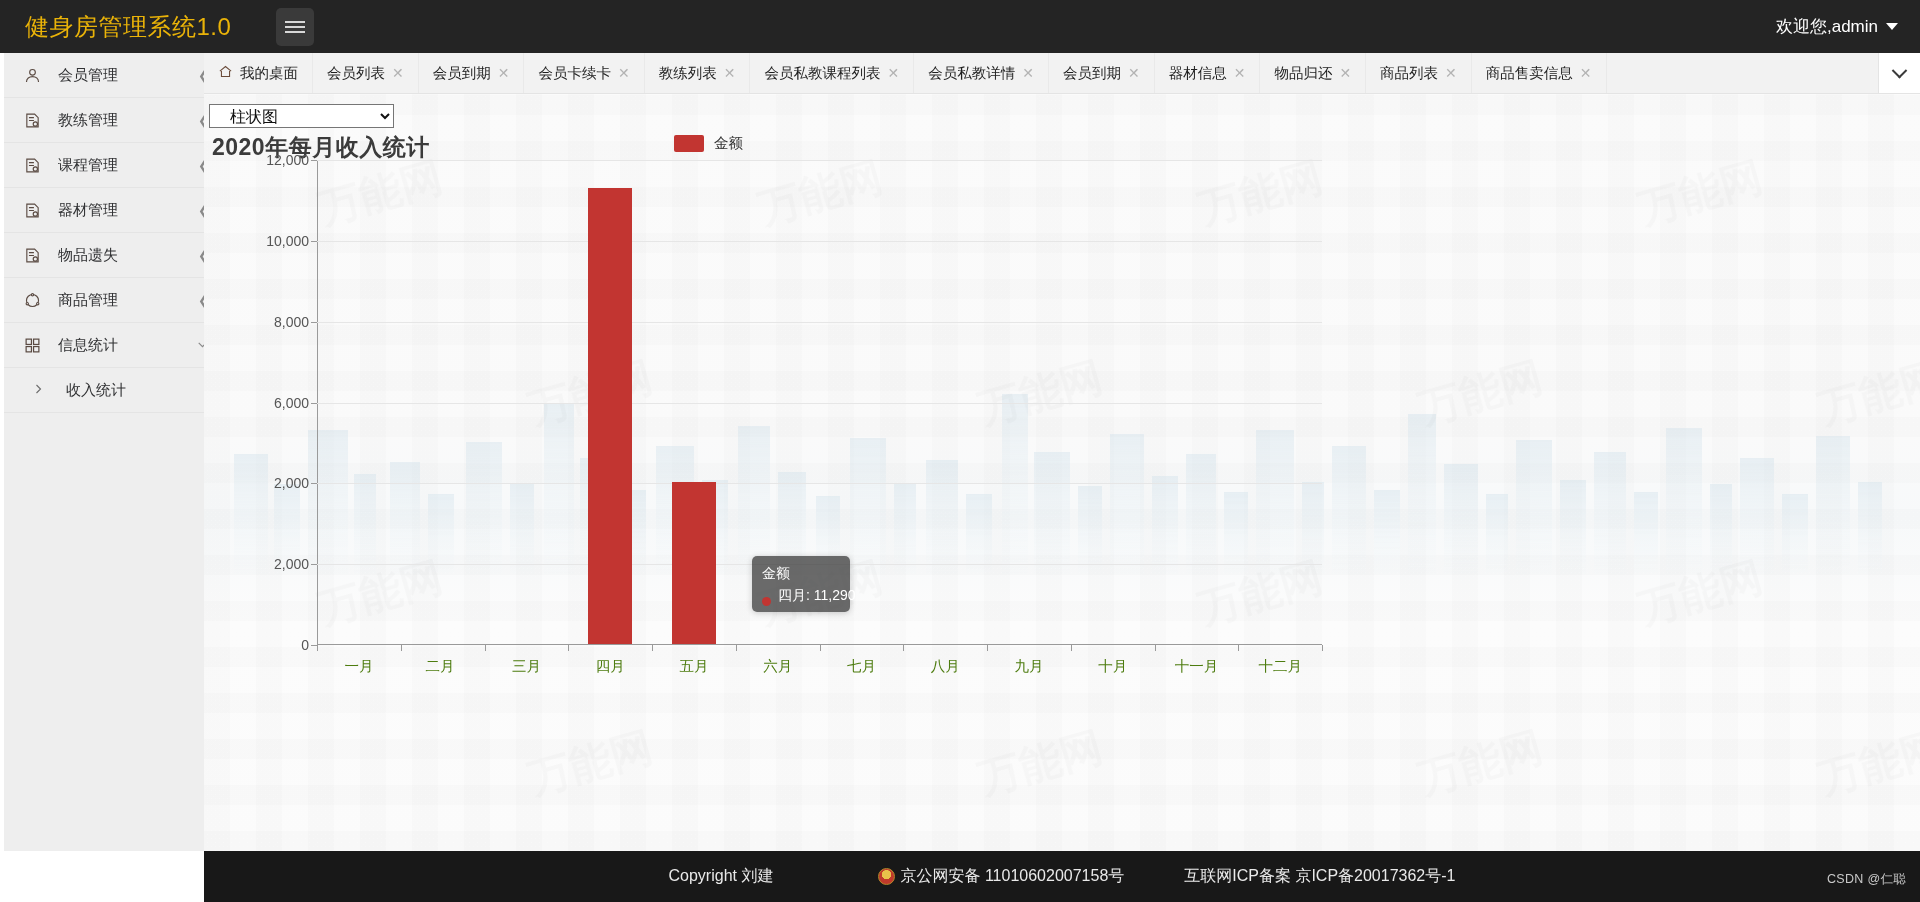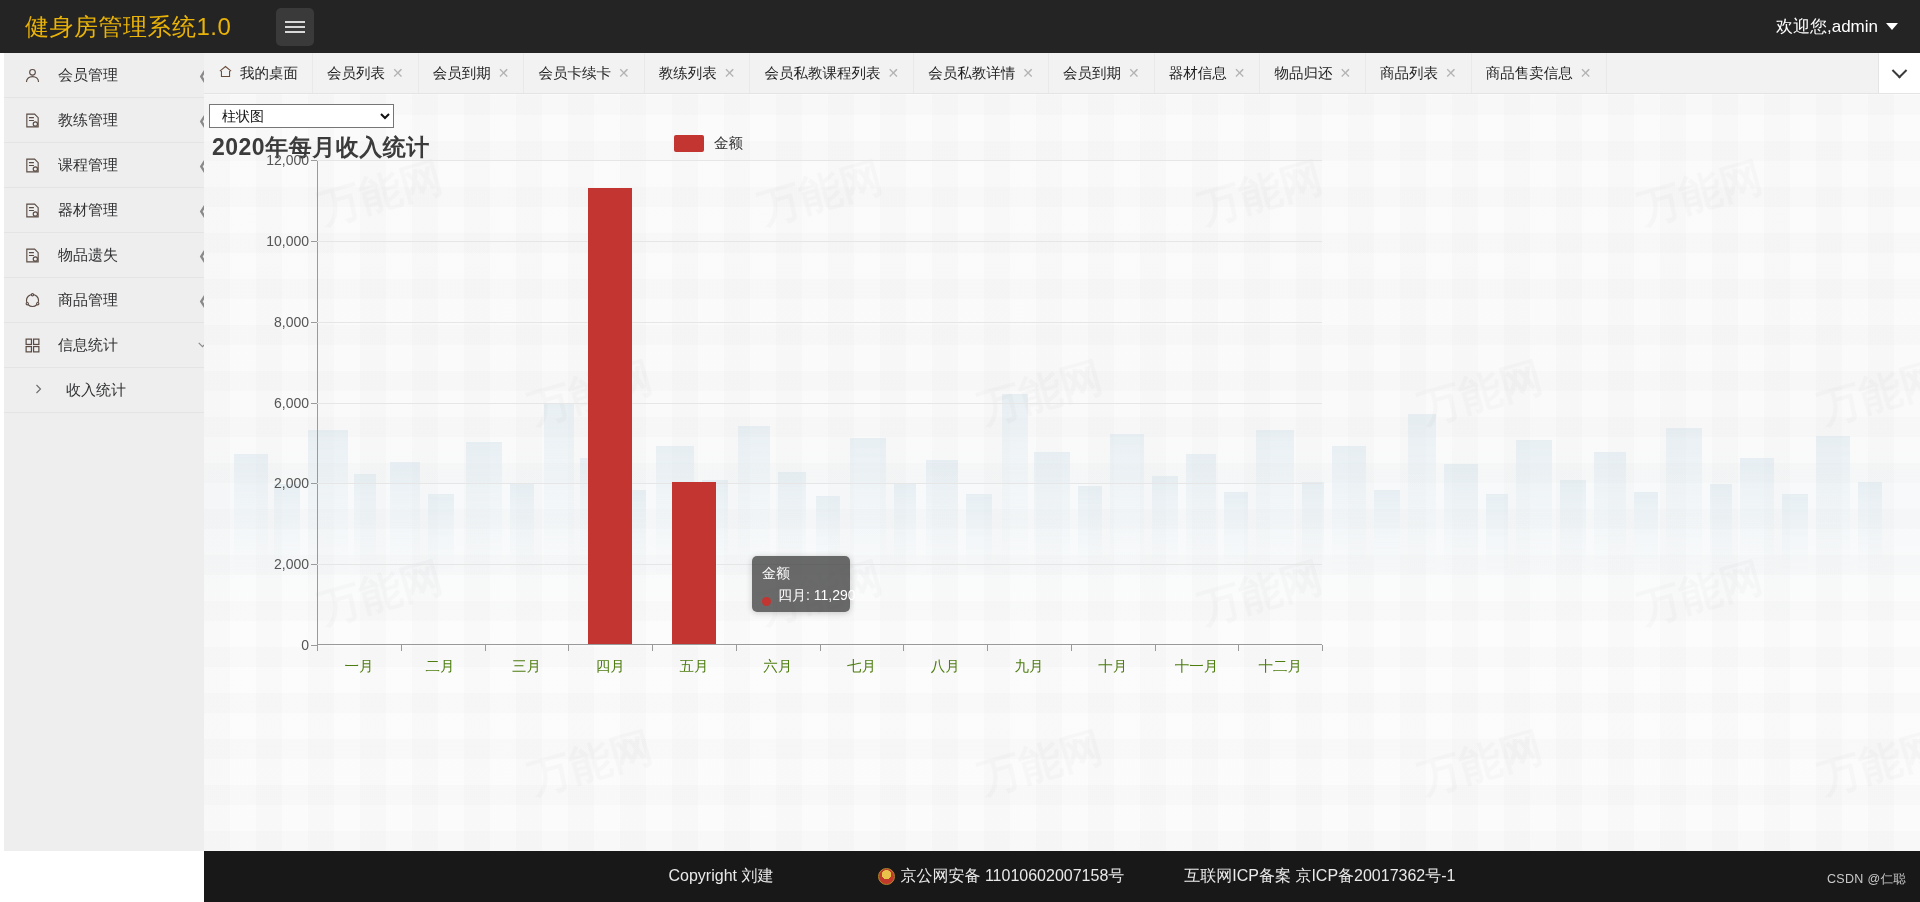--- a/index.html
+++ b/index.html
@@ -96,23 +96,23 @@
       repeating-linear-gradient(0deg, rgba(0,0,0,0.010) 0 20px, rgba(0,0,0,0) 20px 46px),
       linear-gradient(180deg, #fbfbfb 0%, #fafafa 45%, #f7f9fa 56%, #fcfcfc 70%, #fbfbfb 100%);
     pointer-events: none;
   }
   #bg-skyline { position: absolute; left: 0; top: 240px; width: 1716px; height: 240px;
                 opacity: .55; pointer-events: none; }
   #bg-text { position: absolute; inset: 0; pointer-events: none; opacity: .5; }
 
   #chart-type-select {
     position: absolute; top: 10px; left: 5px; width: 185px; height: 24px;
-    font-size: 14px; font-family: "Liberation Sans", sans-serif;
+    font-size: 16px; font-family: "Liberation Sans", sans-serif;
     border: 1px solid #767676; background: #ffffff; color: #111;
-    padding-left: 8px;
+    padding-left: 16px;
   }
   #chart-title {
     position: absolute; top: 38px; left: 8px; font-size: 23px; font-weight: bold;
     color: #3b3b3b; letter-spacing: .5px; white-space: nowrap;
   }
   #legend {
     position: absolute; top: 40px; left: 470px; display: flex; align-items: center;
     gap: 10px; cursor: pointer;
   }
   #legend .swatch { width: 30px; height: 17px; background: #c23531; border-radius: 2px; }

